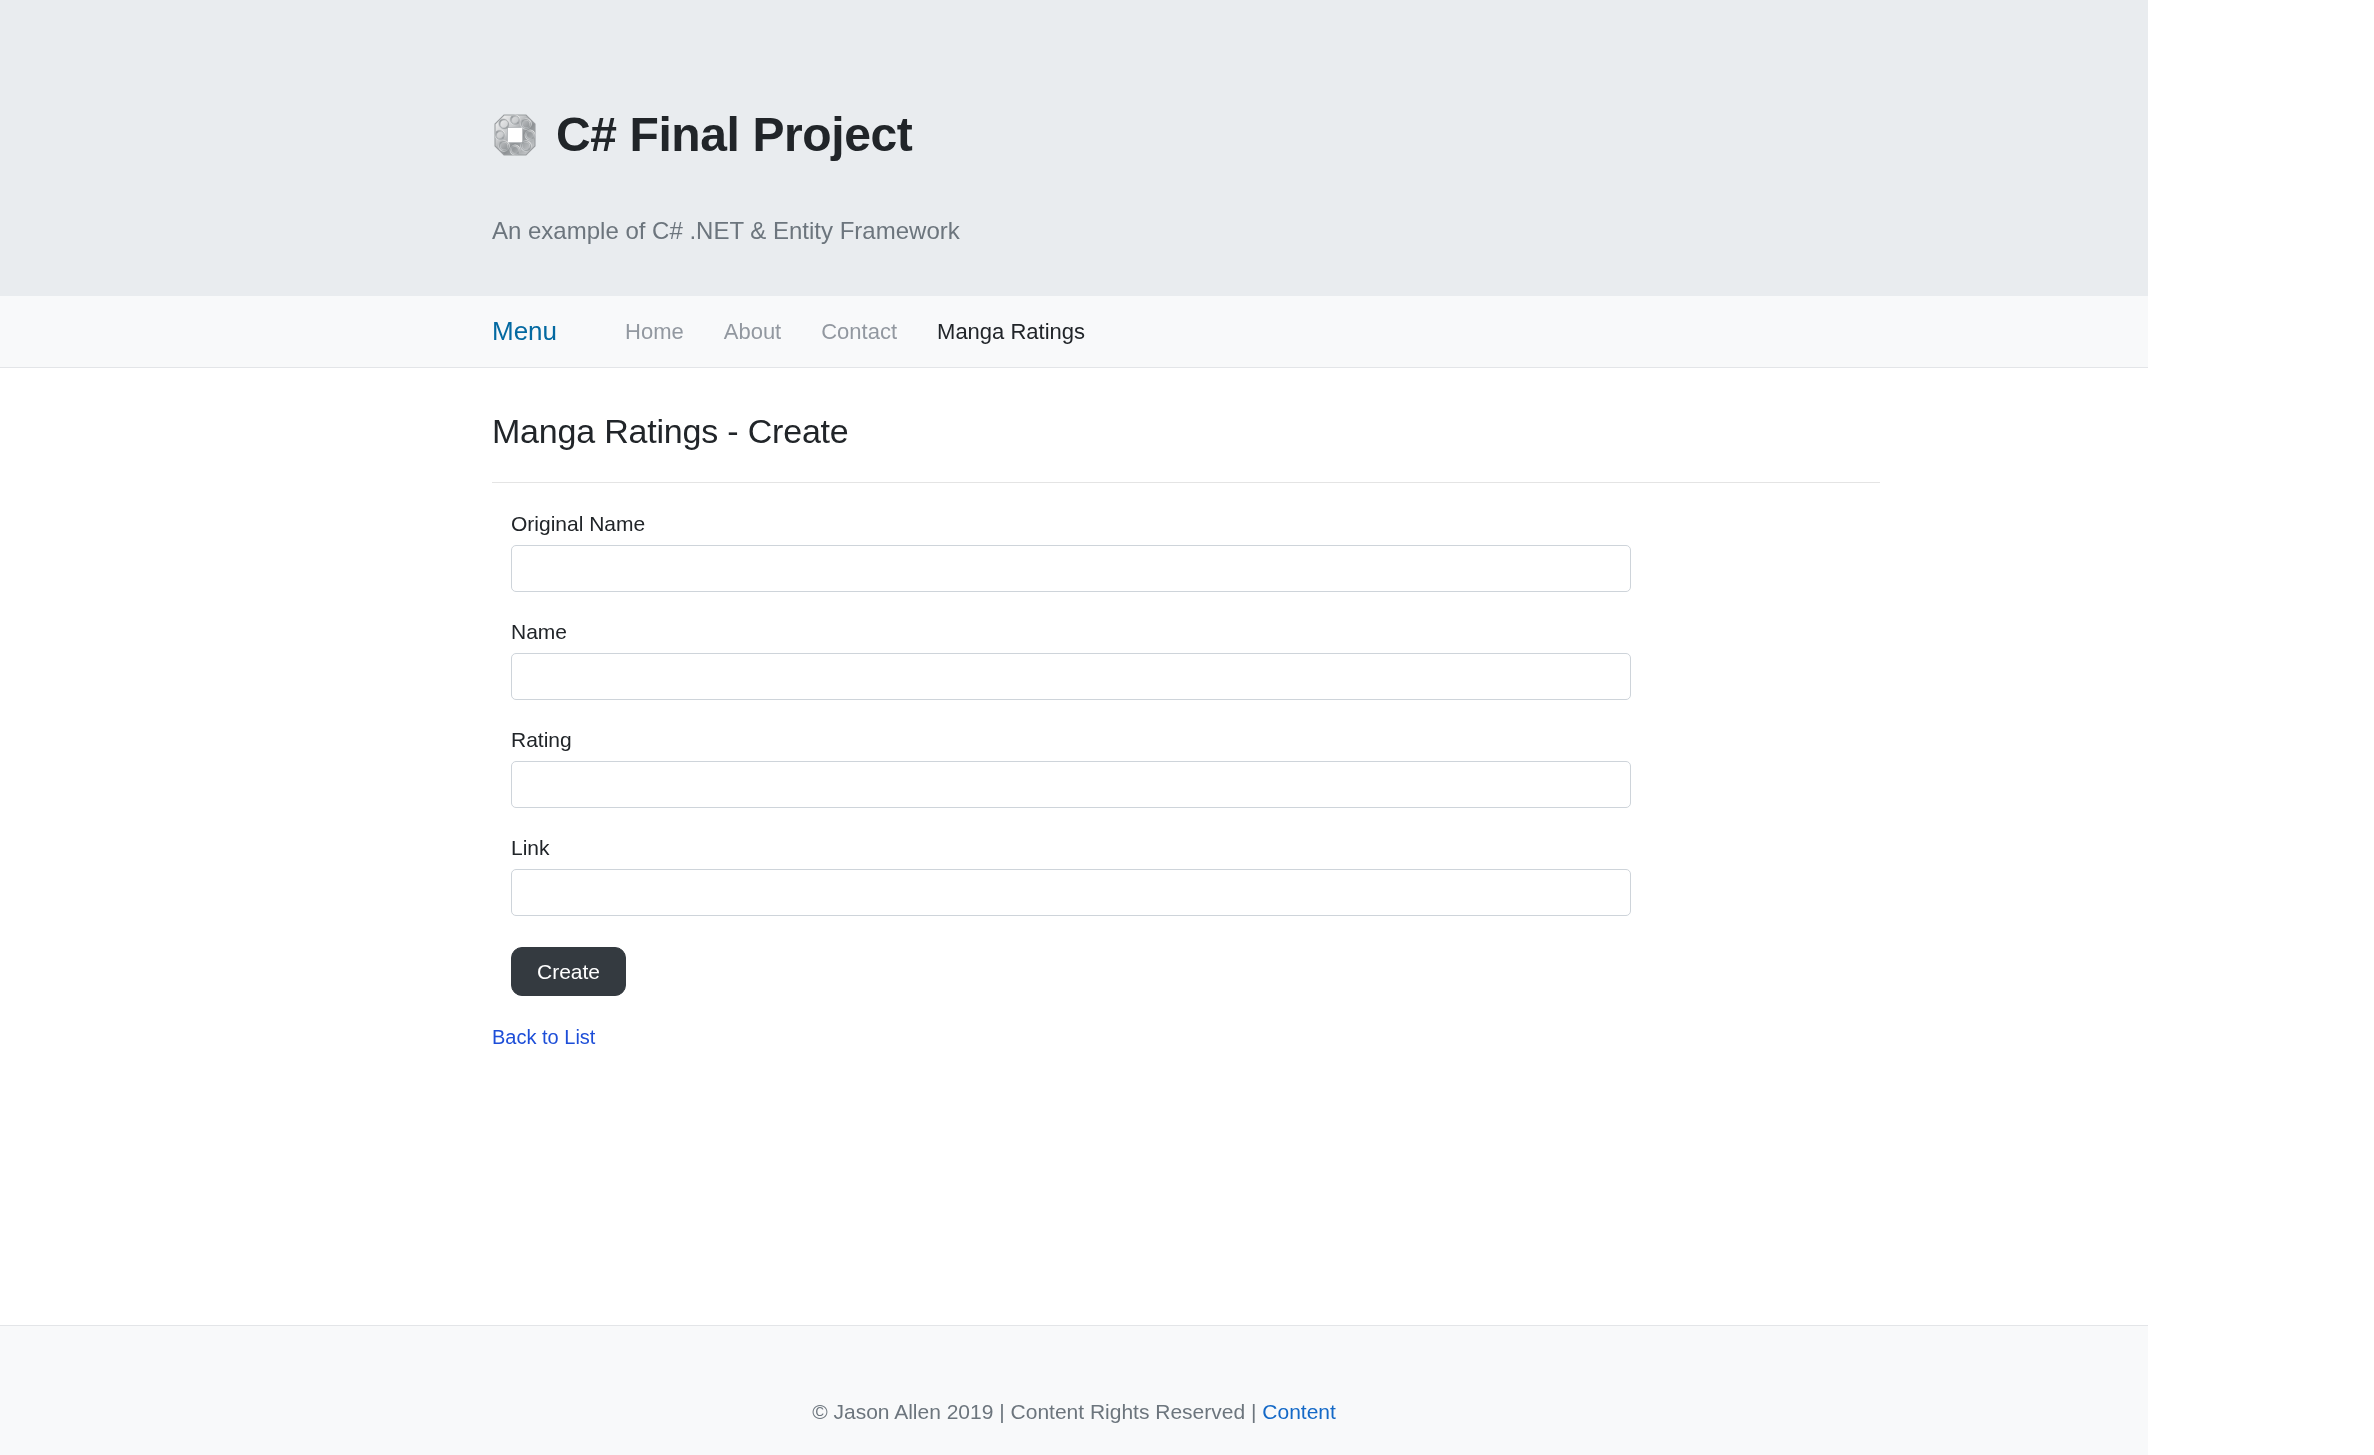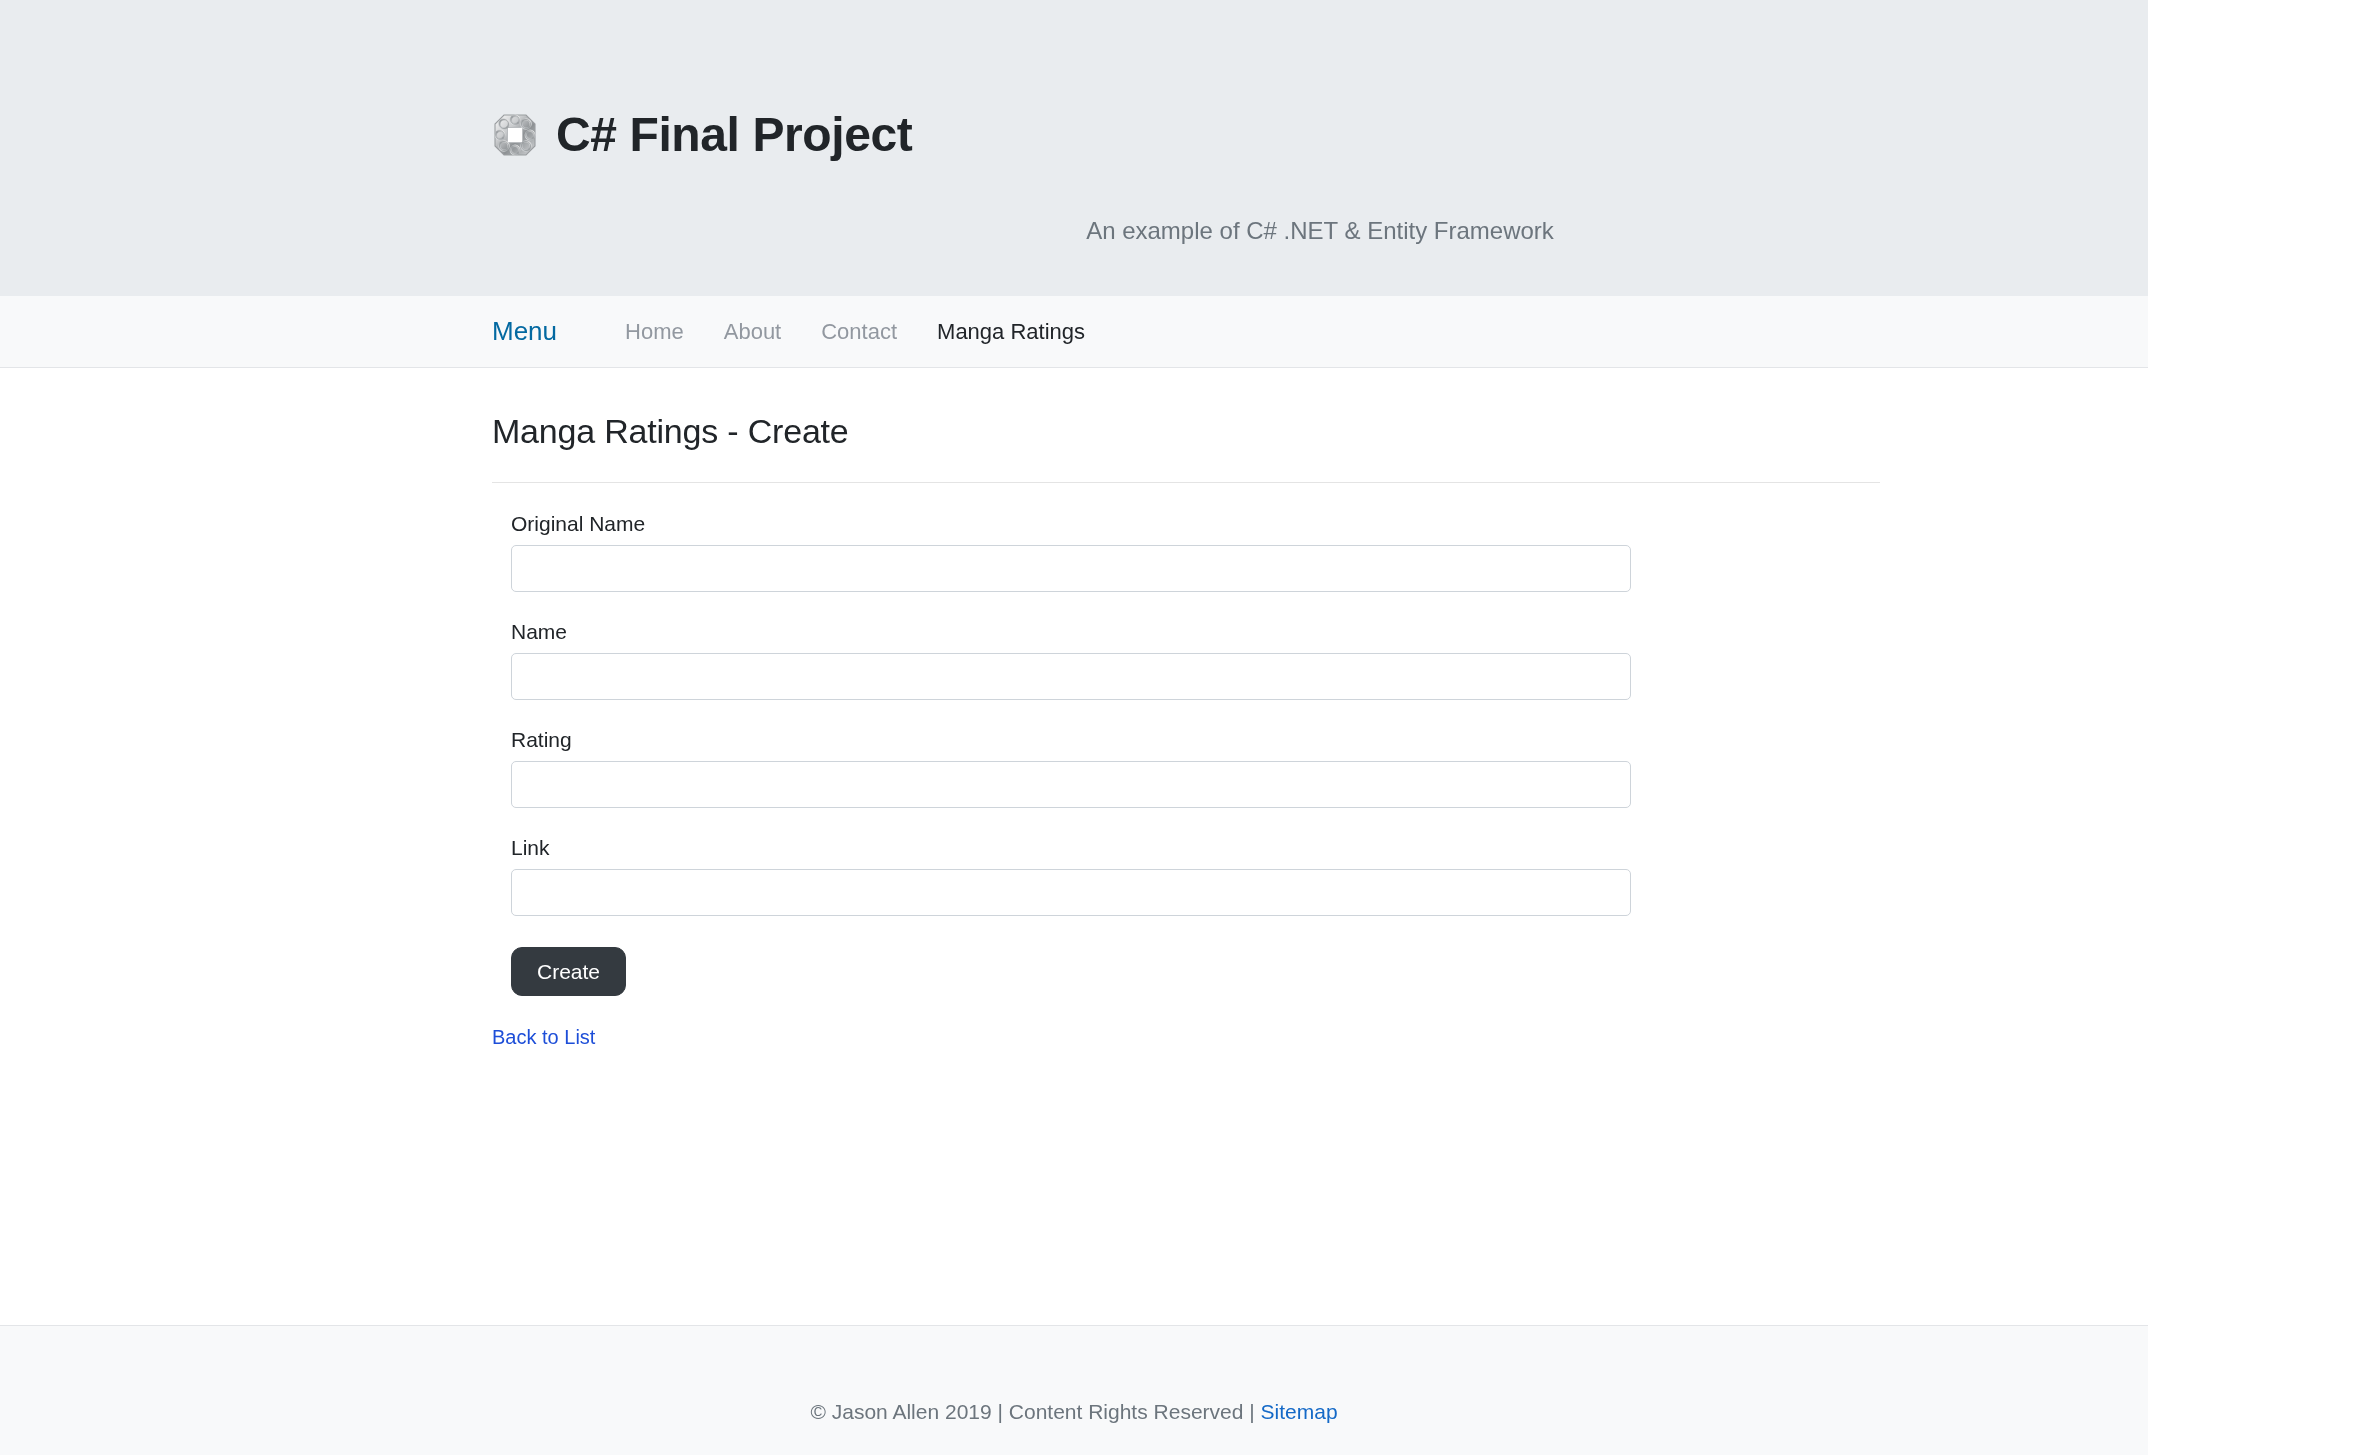--- a/index.html
+++ b/index.html
@@ -51,21 +51,20 @@
     letter-spacing: -0.4px;
     line-height: 1.05;
     white-space: nowrap;
   }
   .brand-tagline {
     margin-top: 24px;
     font-size: 24px;
     color: #6c757d;
     font-weight: 400;
     line-height: 1.2;
-    text-align: center;
   }
 
   
   .navbar {
     background: #f8f9fa;
     border-bottom: 1px solid #e3e5e8;
     height: 72px;
     flex: 0 0 72px;
     display: flex;
     align-items: center;
@@ -288,16 +287,16 @@
 
       <button class="btn-submit" type="submit">Create</button>
     </form>
 
     <div class="back-link-wrap">
       <a class="back-link" href="#">Back to List</a>
     </div>
   </main>
 
   <footer class="footer">
-    <p class="footer-text"><span>© Jason Allen 2019 | Content Rights Reserved | </span><a class="footer-link" href="#">Sitemap</a></p>
+    <p class="footer-text"><span>© Jason Allen 2019 | Content Rights Reserved | </span><a class="footer-link" href="#">Content</a></p>
   </footer>
 
 </div>
 
 </body></html>

